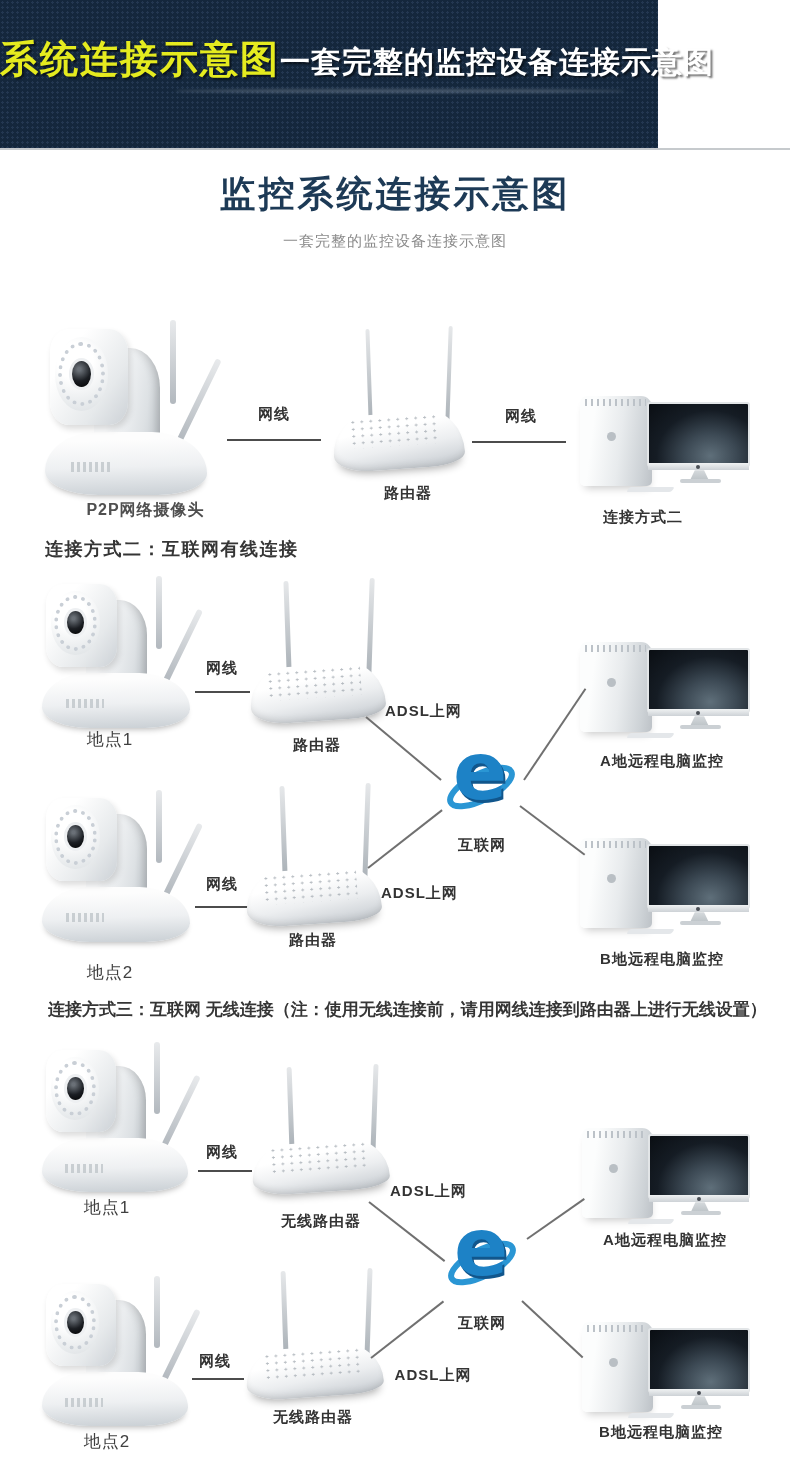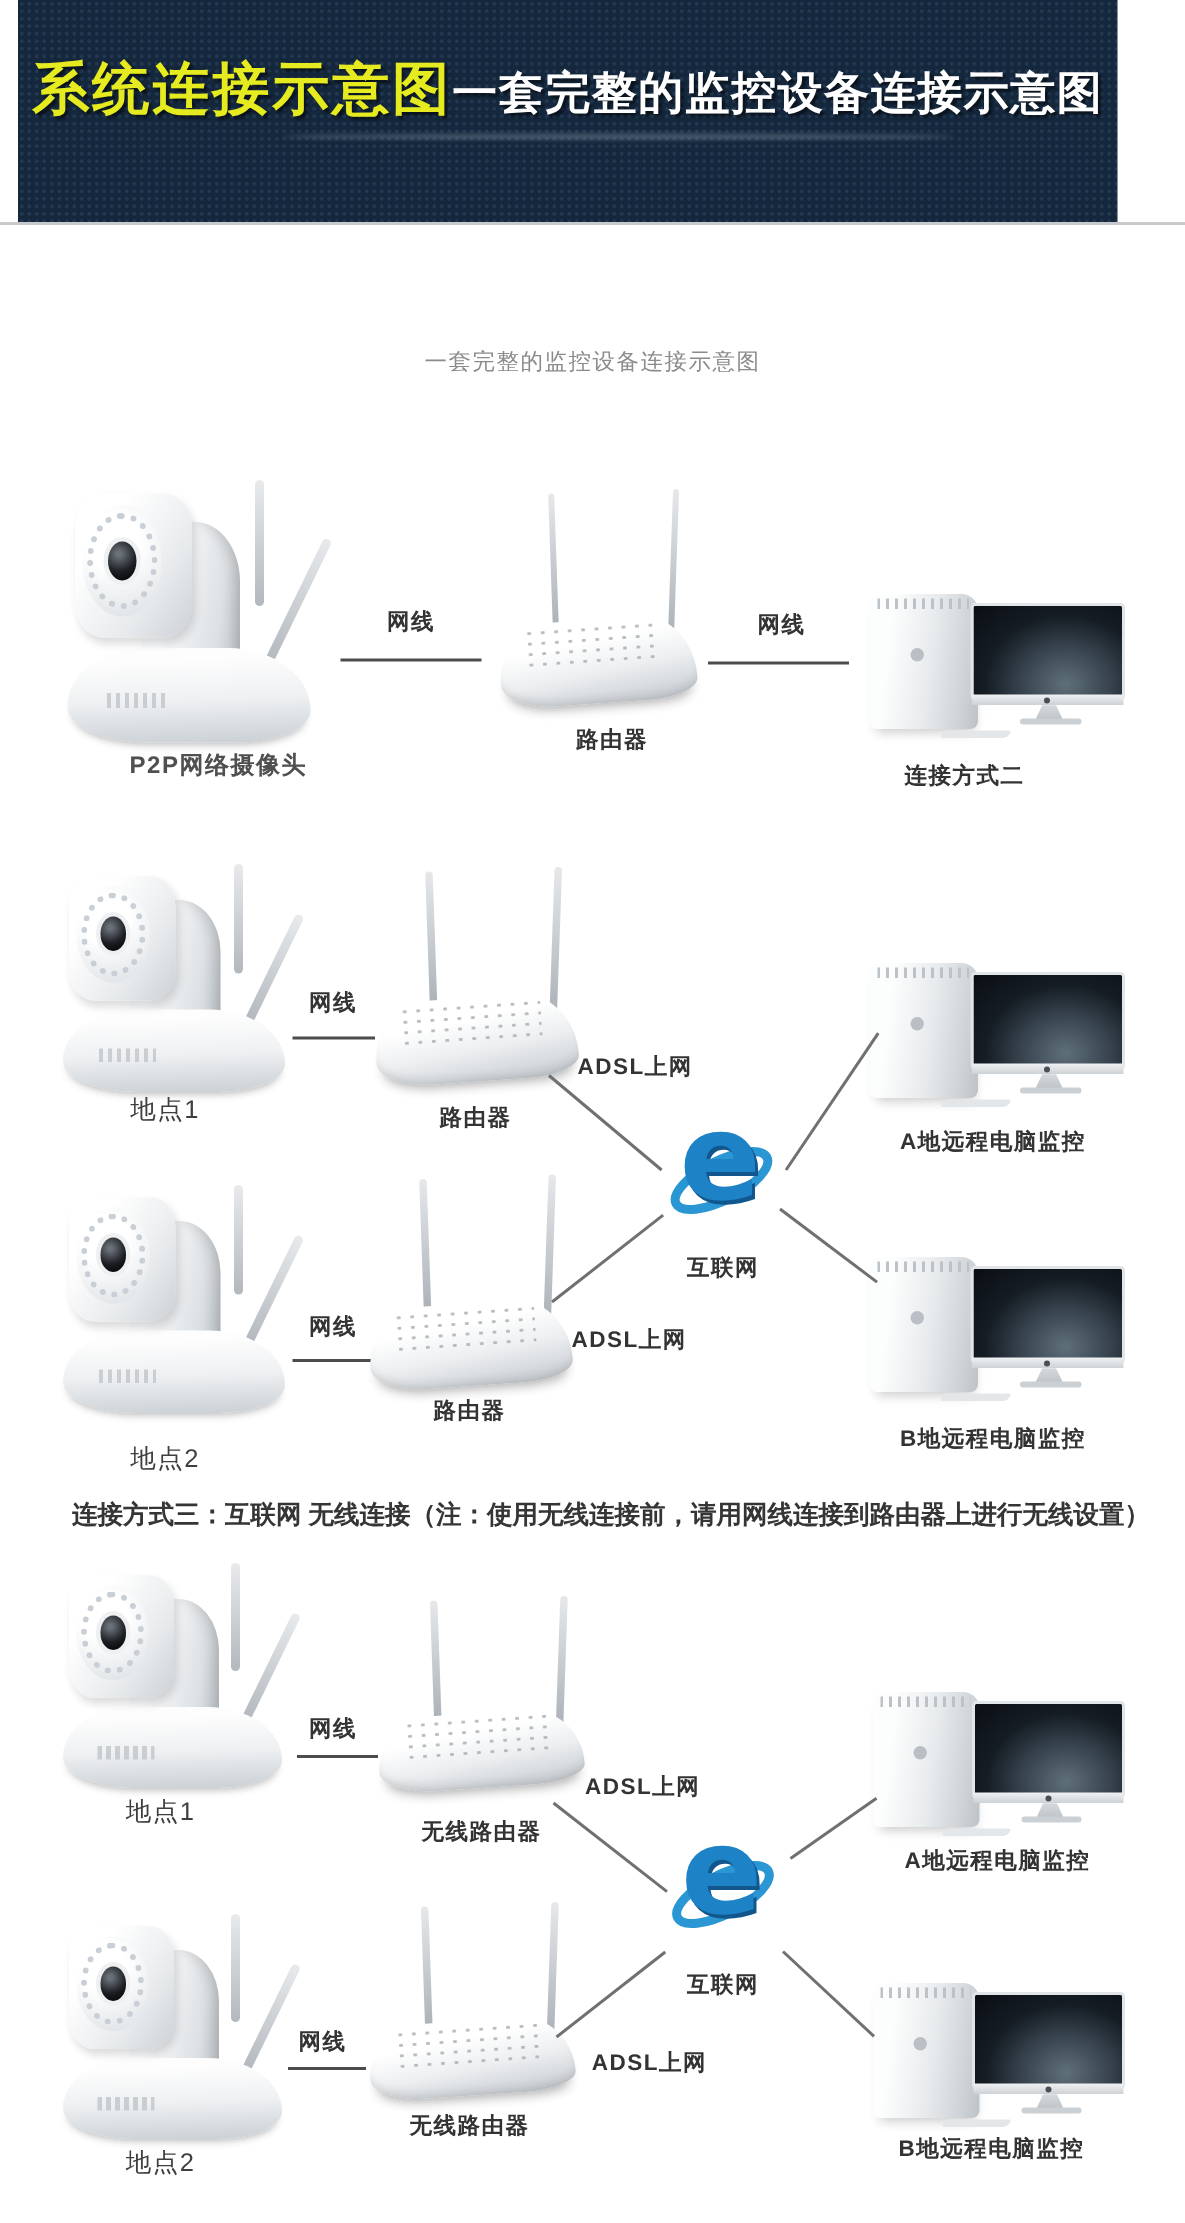--- a/index.html
+++ b/index.html
@@ -2,21 +2,21 @@
 <html><head>
 <meta charset="utf-8">
 <style>
   html,body{margin:0;padding:0;background:#fff;}
   .page{position:relative;width:790px;height:1482px;background:#fff;overflow:hidden;
         font-family:"Liberation Sans","DejaVu Sans",sans-serif;}
   .abs{position:absolute;}
   i{display:block;position:absolute;}
 
   
-  .banner{left:12px;top:0;width:733px;height:148px;background-color:#14273c;
+  .banner{left:0;top:0;width:658px;height:148px;background-color:#14273c;
           background-image:radial-gradient(rgba(110,140,185,.17) 1px,transparent 1.4px);
           background-size:5px 5px;font-family:Liberation Serif, serif;}
   .banner-line{left:0;right:0;top:34px;text-align:center;white-space:nowrap;}
   .b-hl{font-size:38px;font-weight:bold;color:#e5eb1f;letter-spacing:2px;
         text-shadow:2px 2px 2px rgba(0,0,0,.55);}
   .b-rest{font-size:30px;font-weight:bold;color:#ffffff;letter-spacing:1px;
         text-shadow:2px 2px 2px rgba(0,0,0,.55);}
   .smudge{left:175px;top:89px;width:450px;height:4px;background:rgba(215,228,240,.26);
         border-radius:50%;filter:blur(1.5px);}
   .sep{left:0;top:148px;width:790px;height:2px;background:#c6cacd;}
@@ -111,20 +111,21 @@
 <div class="page">
 
   <div class="abs banner">
     <div class="abs banner-line">
       <span class="b-hl">系统连接示意图</span><span class="b-rest">一套完整的监控设备连接示意图</span>
     </div>
     <i class="smudge"></i>
   </div>
   <i class="sep"></i>
 
+  <div class="abs pg-title">监控系统连接示意图</div>
   <div class="abs pg-sub">一套完整的监控设备连接示意图</div>
 
 
   <div class="abs" style="left:45px;top:320px;width:162px;height:175px;">
     <i class="cam-ant cam-a1"></i>
       <i class="cam-ant cam-a2"></i>
     <i class="cam-neck"></i>
       <i class="cam-base"></i>
     <i class="cam-head">
         <i class="cam-face">
@@ -159,20 +160,21 @@
         <i class="pc-screen"></i>
         <i class="pc-chin"></i>
         <i class="pc-dot"></i>
         <i class="pc-stand"></i>
         <i class="pc-base"></i>
       </i>
     <i class="pc-kb"></i>
   </div>
   <div class="abs lbl" style="left:588px;top:508px;width:110px;">连接方式二</div>
 
+  <div class="abs sec-h" style="left:45px;top:537px;">连接方式二：互联网有线连接</div>
 
   <div class="abs" style="left:42px;top:576px;width:148px;height:152px;">
     <i class="cam-ant cam-a1"></i>
       <i class="cam-ant cam-a2"></i>
     <i class="cam-neck"></i>
       <i class="cam-base"></i>
     <i class="cam-head">
         <i class="cam-face">
           <i class="cam-ring"></i>
           <i class="cam-lens"></i>

